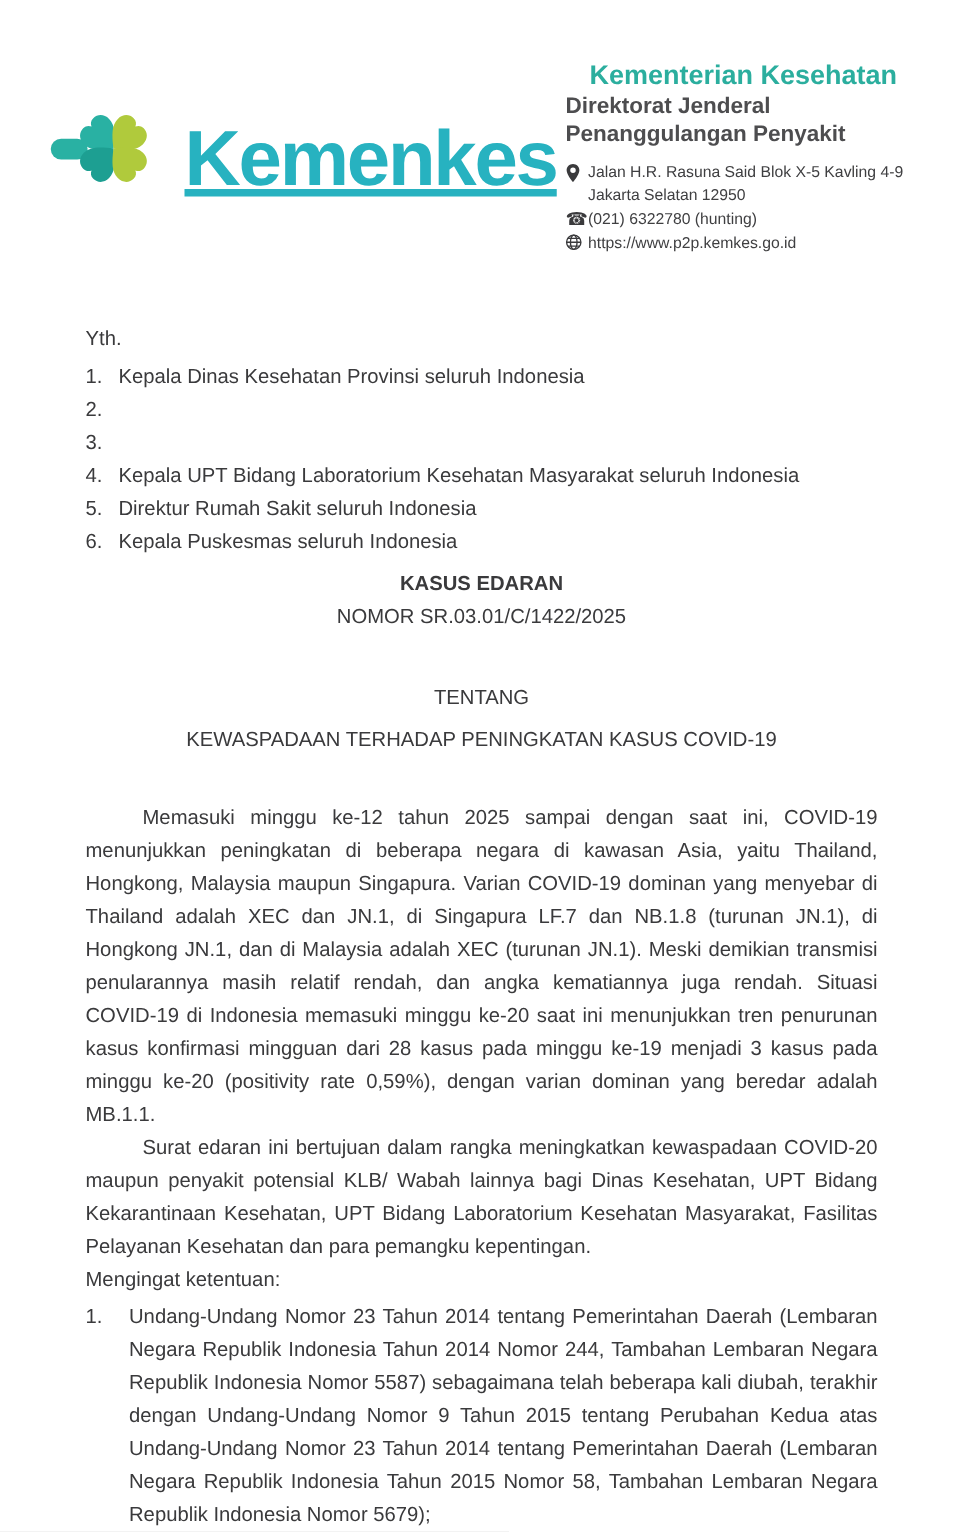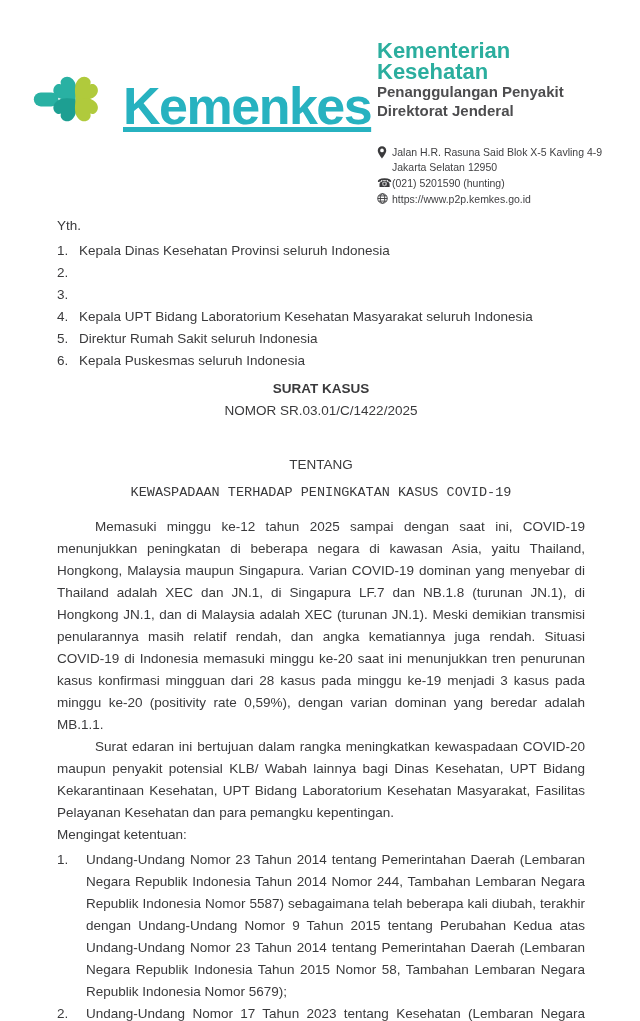--- a/index.html
+++ b/index.html
@@ -17,46 +17,46 @@
   .letterhead{position:relative;height:175px;}
   .logo{position:absolute;left:33px;top:58px;display:flex;align-items:center;}
   .logo-icon{width:82px;height:82px;flex:0 0 auto;}
   .wordmark{
     font-size:52px;font-weight:700;color:#27b2c0;
     letter-spacing:-1.5px;margin-left:8px;line-height:1;
     padding-top:14px;
     text-decoration:underline;
   }
   .org{position:absolute;left:377px;top:40px;width:250px;}
-  .org-ministry{color:#2bae9e;font-weight:700;font-size:22px;line-height:21px;}
+  .org-ministry{color:#2bae9e;font-weight:700;font-size:18px;line-height:21px;margin-left:16px;}
   .org-dir{color:#4d4d4f;font-weight:700;font-size:15px;line-height:19px;}
-  .contacts{margin-top:25px;font-size:10.5px;line-height:15px;color:#3f3f41;}
+  .contacts{margin-top:9px;font-size:10.5px;line-height:15px;color:#3f3f41;}
   .contact-row{display:flex;align-items:flex-start;margin-bottom:1px;}
   .contact-icon{width:15px;flex:0 0 15px;display:flex;justify-content:flex-start;padding-top:1px;}
   .contact-icon svg{display:block;}
   .phone-glyph{font-family:"DejaVu Sans",sans-serif;font-size:12px;line-height:12px;color:#3a3a3c;}
   .contact-text span{display:block;}
   
   .letter{padding:0 55px 0 57px;font-size:13.5px;line-height:22px;}
   .recipients{margin-top:40px;}
   .salutation{line-height:22px;}
   ol.plain{list-style:none;margin:3px 0 0 0;padding:0;}
   ol.plain li{display:flex;line-height:22px;}
   .li-no{flex:0 0 22px;}
   .considering ol.plain li{text-align:justify;}
   .considering .li-no{flex:0 0 29px;}
   .title-block{text-align:center;margin-top:6px;}
   .title-line{line-height:22px;}
   .bold{font-weight:700;}
   .gap-top{margin-top:32px;}
-  .gap-top-sm{margin-top:6px;font-family:Liberation Mono, monospace;}
+  .gap-top-sm{margin-top:6px;}
   .para{
     text-align:justify;text-indent:38px;margin:0;
   }
-  .para-first{margin-top:12px;}
+  .para-first{margin-top:30px;}
   .considering-label{line-height:22px;}
 </style>
 </head>
 <body>
 
 <div class="page">
 
   <div class="letterhead">
 
     <div class="logo">
@@ -68,41 +68,41 @@
         <use href="#heart" transform="translate(52 50) rotate(-45)" fill="#29b1a3"></use>
         <use href="#heart" transform="translate(52 50) rotate(45)" fill="#b0ca3c"></use>
         <use href="#heart" transform="translate(52 50) rotate(-135)" fill="#1d9f92"></use>
         <use href="#heart" transform="translate(52 50) rotate(135)" fill="#b0ca3c"></use>
       </svg>
       <div class="wordmark">Kemenkes</div>
     </div>
 
     <div class="org">
       <div class="org-ministry">Kementerian Kesehatan</div>
+      <div class="org-dir">Direktorat Jenderal</div>
       <div class="org-dir">Penanggulangan Penyakit</div>
-      <div class="org-dir">Direktorat Jenderal</div>
 
       <div class="contacts">
         <div class="contact-row">
           <span class="contact-icon">
             <svg width="10" height="13" viewBox="0 0 12 15">
                 <path fill="#3a3a3c" d="M6 0C3.1 0 .9 2.2.9 5.1.9 8.8 6 14.6 6 14.6S11.1 8.8 11.1 5.1C11.1 2.2 8.9 0 6 0zm0 7.2a2.2 2.2 0 1 1 0-4.4 2.2 2.2 0 0 1 0 4.4z"></path>
               </svg>
           </span>
           <div class="contact-text">
             <span>Jalan H.R. Rasuna Said Blok X-5 Kavling 4-9</span>
             <span>Jakarta Selatan 12950</span>
           </div>
         </div>
         <div class="contact-row">
           <span class="contact-icon">
             <span class="phone-glyph">☎</span>
           </span>
           <div class="contact-text">
-            <span>(021) 5201590 (hunting)</span>
+            <span>(021) 6322780 (hunting)</span>
           </div>
         </div>
         <div class="contact-row">
           <span class="contact-icon">
             <svg width="11" height="11" viewBox="0 0 12 12">
                 <g fill="none" stroke="#3a3a3c" stroke-width="1">
               <circle cx="6" cy="6" r="5.2"></circle>
                   <ellipse cx="6" cy="6" rx="2.4" ry="5.2"></ellipse>
               <line x1="0.8" y1="6" x2="11.2" y2="6"></line>
                   <line x1="1.5" y1="3.2" x2="10.5" y2="3.2"></line>
@@ -142,21 +142,21 @@
           <span>Direktur Rumah Sakit seluruh Indonesia</span>
           </li>
         <li>
           <span class="li-no">6.</span>
           <span>Kepala Puskesmas seluruh Indonesia</span>
           </li>
       </ol>
     </div>
 
     <div class="title-block">
-      <div class="title-line bold">SURAT KASUS</div>
+      <div class="title-line bold">KASUS EDARAN</div>
       <div class="title-line">NOMOR SR.03.01/C/1422/2025</div>
       <div class="title-line gap-top">TENTANG</div>
       <div class="title-line gap-top-sm">KEWASPADAAN TERHADAP PENINGKATAN KASUS COVID-19</div>
     </div>
 
     <p class="para para-first">Memasuki minggu ke-12 tahun 2025 sampai dengan saat ini, COVID-19 menunjukkan peningkatan di beberapa negara di kawasan Asia, yaitu Thailand, Hongkong, Malaysia maupun Singapura. Varian COVID-19 dominan yang menyebar di Thailand adalah XEC dan JN.1, di Singapura LF.7 dan NB.1.8 (turunan JN.1), di Hongkong JN.1, dan di Malaysia adalah XEC (turunan JN.1). Meski demikian transmisi penularannya masih relatif rendah, dan angka kematiannya juga rendah. Situasi COVID-19 di Indonesia memasuki minggu ke-20 saat ini menunjukkan tren penurunan kasus konfirmasi mingguan dari 28 kasus pada minggu ke-19 menjadi 3 kasus pada minggu ke-20 (positivity rate 0,59%), dengan varian dominan yang beredar adalah MB.1.1.</p>
     <p class="para">Surat edaran ini bertujuan dalam rangka meningkatkan kewaspadaan COVID-20 maupun penyakit potensial KLB/ Wabah lainnya bagi Dinas Kesehatan, UPT Bidang Kekarantinaan Kesehatan, UPT Bidang Laboratorium Kesehatan Masyarakat, Fasilitas Pelayanan Kesehatan dan para pemangku kepentingan.</p>
 
     <div class="considering">
       <div class="considering-label">Mengingat ketentuan:</div>

